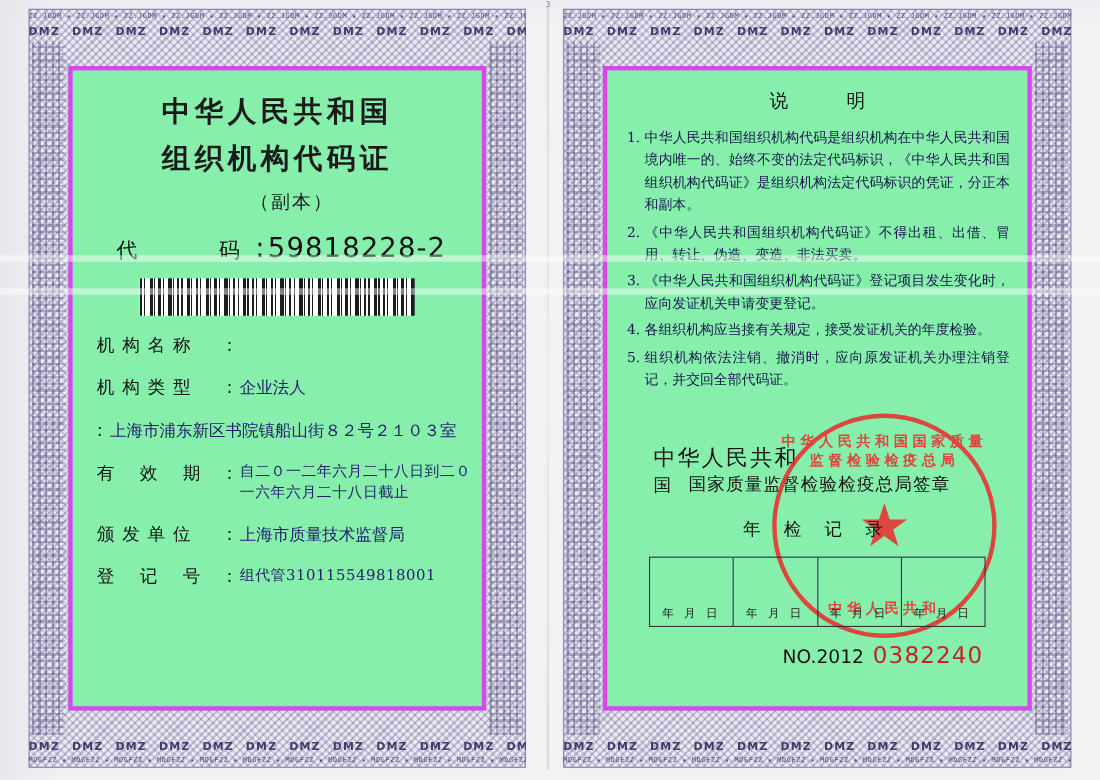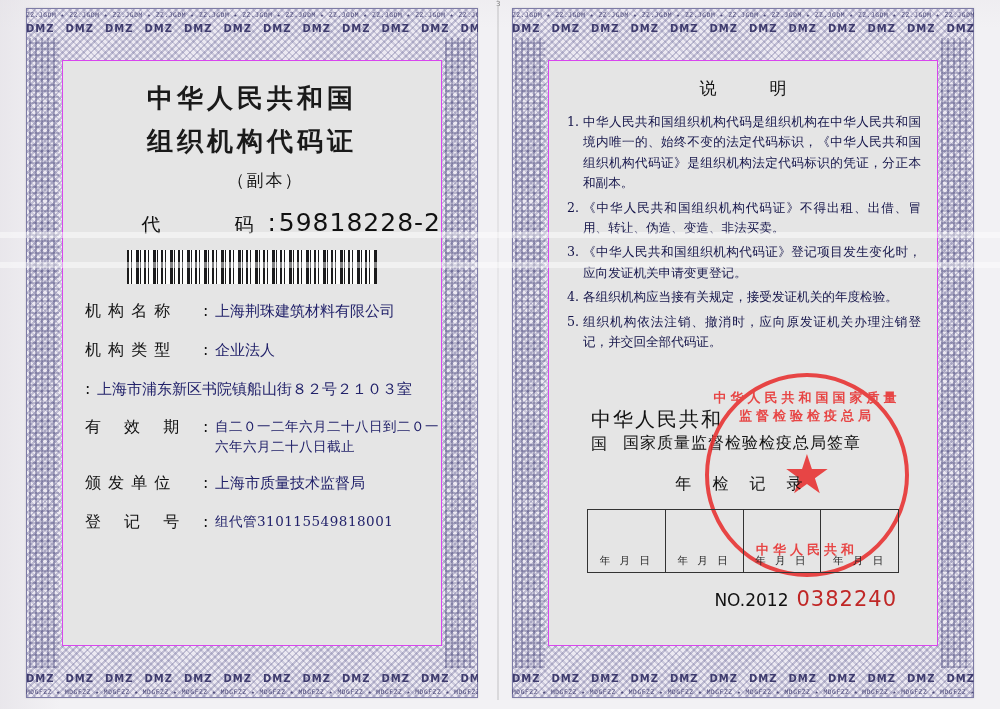--- a/index.html
+++ b/index.html
@@ -30,22 +30,22 @@
   .border-frame{
     position:absolute;inset:0;
     border:1px solid #7d7ba6;
     background:
       repeating-linear-gradient(135deg, rgba(90,88,140,.30) 0 2px, rgba(255,255,255,0) 2px 5px),
       repeating-linear-gradient(45deg, rgba(90,88,140,.22) 0 2px, rgba(255,255,255,0) 2px 5px),
       #ece9f2;
   }
   .inner-white{
     position:absolute;left:36px;top:52px;right:36px;bottom:52px;
-    background:#e5e5e5;
-    border:1px solid #d946ef;
+    background:#86efac;
+    border:4px solid #d946ef;
   }
   .micro-row{
     position:absolute;left:0;right:0;
     font-size:6.2px;letter-spacing:.6px;color:#4b4878;
     white-space:nowrap;overflow:hidden;
     text-align:center;
     font-family:"DejaVu Sans Mono","Liberation Mono",monospace;
   }
   .micro-top{top:3px;}
   .micro-bottom{bottom:3px;}
@@ -73,21 +73,21 @@
     font-weight:bold;
     font-size:26px;letter-spacing:4px;
   }
   .t1{margin-top:20px;}
   .t2{margin-top:8px;}
   .subtitle{
     text-align:center;margin-top:10px;font-size:17px;letter-spacing:2px;
     font-family:"DejaVu Serif","Liberation Serif",serif;color:#1a1a1a;padding-left:27px;
   }
   .code-line{
-    margin-top:16px;padding-left:40px;display:flex;align-items:baseline;justify-content:flex-end;
+    margin-top:16px;padding-left:40px;display:flex;align-items:baseline;
   }
   .code-label{
     font-size:19px;letter-spacing:12px;
     font-family:"DejaVu Serif","Liberation Serif",serif;color:#111;
   }
   .code-value{
     font-size:25px;letter-spacing:1px;margin-left:2px;
     font-family:"DejaVu Sans","Liberation Sans",sans-serif;color:#111;
   }
   .barcode{
@@ -216,21 +216,20 @@
       <span class="code-label">代　　码</span>
       <span class="code-value">:</span>
       <span class="code-value">59818228-2</span>
     </div>
 
     <div class="barcode"></div>
 
     <div class="field">
       <span class="f-label">机 构 名 称</span>
       <span class="f-colon">:</span>
-      <span class="f-value blue">上海荆珠建筑材料有限公司</span>
     </div>
 
     <div class="field">
       <span class="f-label">机 构 类 型</span>
       <span class="f-colon">:</span>
       <span class="f-value blue">企业法人</span>
     </div>
 
     <div class="field">
       <span class="f-colon">:</span>

